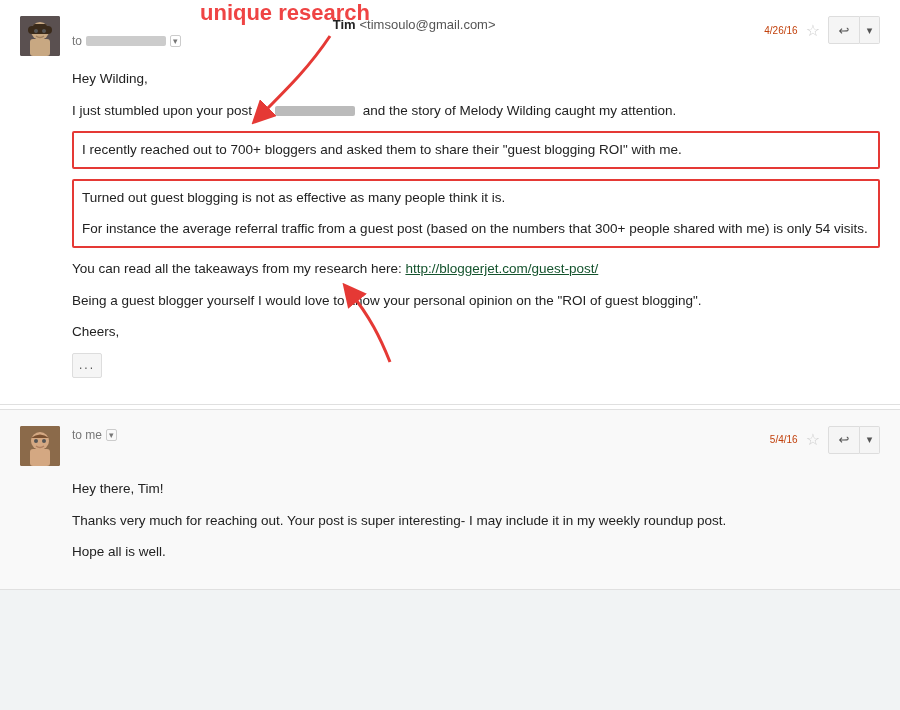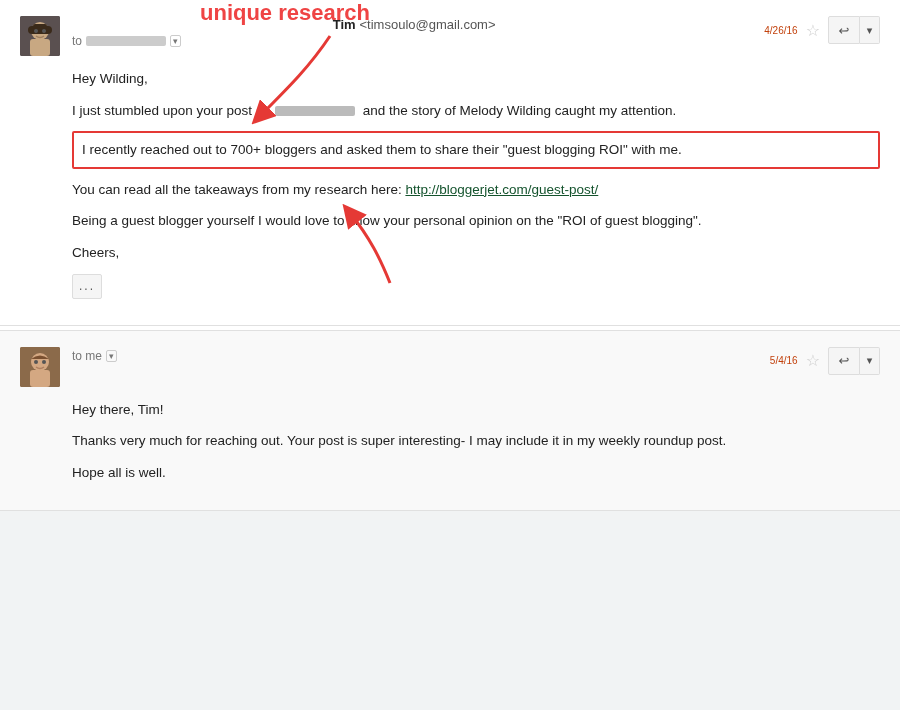--- a/index.html
+++ b/index.html
@@ -292,20 +292,24 @@
         <span>Hey Wilding,</span>
       </p>
       <p>
         <span>I just stumbled upon your post at</span>
         <span class="redacted-bar" style="width:80px; margin: 0 4px;"></span>
         <span>and the story of Melody Wilding caught my attention.</span>
       </p>
       <div class="highlighted-box">
         <p style="margin:0;">I recently reached out to 700+ bloggers and asked them to share their "guest blogging ROI" with me.</p>
       </div>
+      <div class="highlighted-box">
+        <p>Turned out guest blogging is not as effective as many people think it is.</p>
+        <p style="margin:0;">For instance the average referral traffic from a guest post (based on the numbers that 300+ people shared with me) is only 54 visits.</p>
+      </div>
       <p>
         <span>You can read all the takeaways from my research here: </span>
         <span class="link-text">http://bloggerjet.com/guest-post/</span>
       </p>
       <p>Being a guest blogger yourself I would love to know your personal opinion on the "ROI of guest blogging".</p>
       <p>Cheers,</p>
       <p>
         <span class="more-btn">...</span>
       </p>
     </div>

